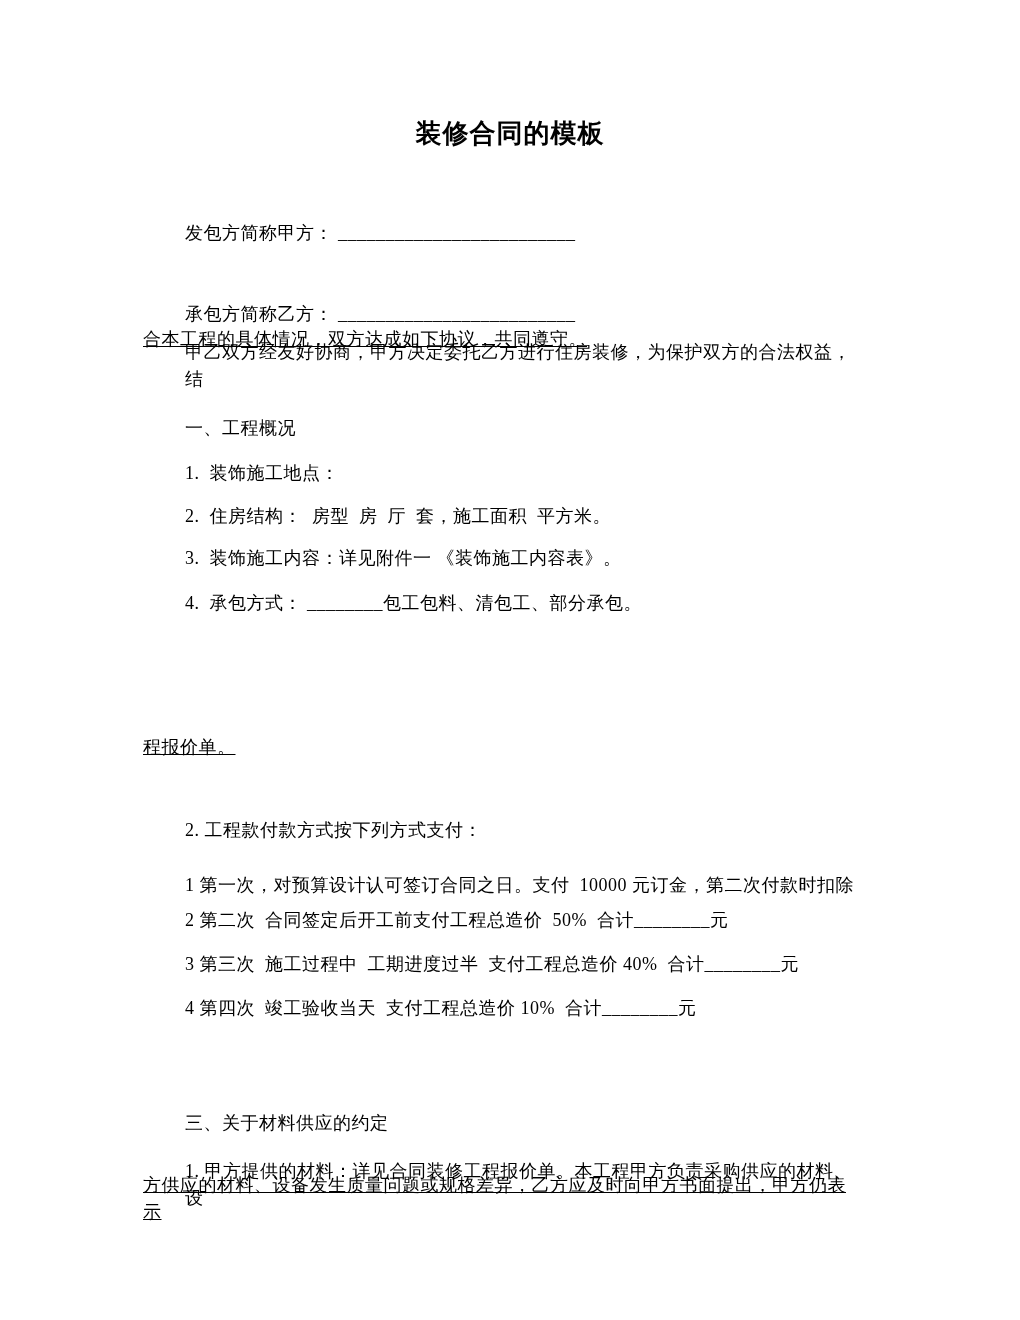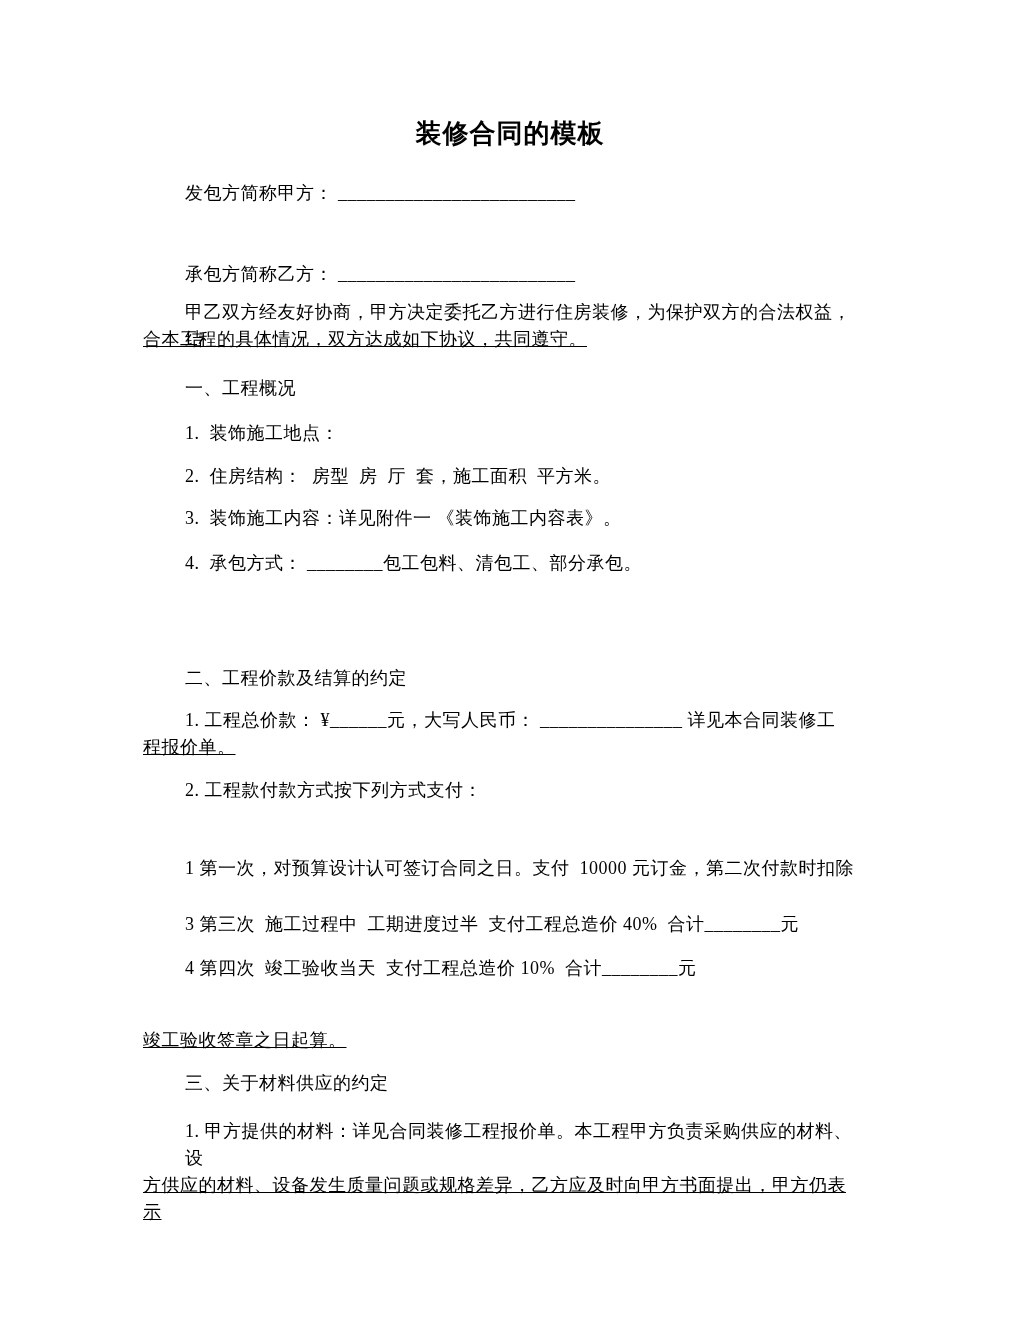--- a/index.html
+++ b/index.html
@@ -28,21 +28,21 @@
     letter-spacing: 1px;
     white-space: pre-wrap;
   }
   .ln {
     position: absolute;
     font-size: 18px;
     line-height: 27px;
     white-space: pre-wrap;
     letter-spacing: 0.5px;
   }
-  .indent { left: 185px; }
+  .indent { left: 185px; margin-top: 40px; }
   .flush  { left: 143px; text-decoration: underline; }
 </style>
 </head>
 <body>
 
 <div class="page">
 
   <div class="doc-title">装修合同的模板</div>
 
   <div class="ln indent" style="top:180px">发包方简称甲方： _________________________</div>
@@ -51,31 +51,29 @@
   <div class="ln indent" style="top:299px">甲乙双方经友好协商，甲方决定委托乙方进行住房装修，为保护双方的合法权益，结</div>
   <div class="ln flush" style="top:326px">合本工程的具体情况，双方达成如下协议，共同遵守。</div>
 
   <div class="ln indent" style="top:375px">一、工程概况</div>
 
   <div class="ln indent" style="top:420px">1.  装饰施工地点：</div>
   <div class="ln indent" style="top:463px">2.  住房结构：  房型  房  厅  套，施工面积  平方米。</div>
   <div class="ln indent" style="top:505px">3.  装饰施工内容：详见附件一 《装饰施工内容表》。</div>
   <div class="ln indent" style="top:550px">4.  承包方式： ________包工包料、清包工、部分承包。</div>
 
-  <div class="ln indent" style="top:665px">二、工程价款及结算的约定</div>
 
-  <div class="ln indent" style="top:707px">1. 工程总价款： ¥______元，大写人民币： _______________ 详见本合同装修工</div>
   <div class="ln flush" style="top:734px">程报价单。</div>
 
   <div class="ln indent" style="top:777px">2. 工程款付款方式按下列方式支付：</div>
 
-  <div class="ln indent" style="top:855px">1 第一次，对预算设计认可签订合同之日。支付  10000 元订金，第二次付款时扣除</div>
+  <div class="ln indent" style="top:832px">1 第一次，对预算设计认可签订合同之日。支付  10000 元订金，第二次付款时扣除</div>
+  <div class="ln indent" style="top:867px">2 第二次  合同签定后开工前支付工程总造价  50%  合计________元</div>
   <div class="ln indent" style="top:911px">3 第三次  施工过程中  工期进度过半  支付工程总造价 40%  合计________元</div>
   <div class="ln indent" style="top:955px">4 第四次  竣工验收当天  支付工程总造价 10%  合计________元</div>
 
-  <div class="ln flush" style="top:1027px">竣工验收签章之日起算。</div>
 
   <div class="ln indent" style="top:1070px">三、关于材料供应的约定</div>
 
   <div class="ln indent" style="top:1118px">1. 甲方提供的材料：详见合同装修工程报价单。本工程甲方负责采购供应的材料、设</div>
   <div class="ln flush" style="top:1172px">方供应的材料、设备发生质量问题或规格差异，乙方应及时向甲方书面提出，甲方仍表示</div>
 
 </div>
 
 </body></html>

